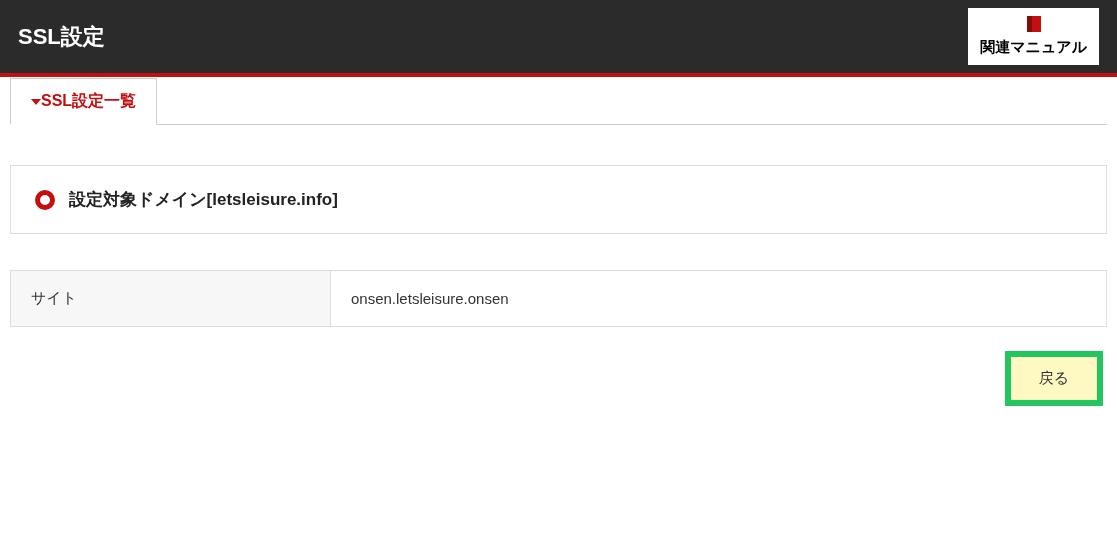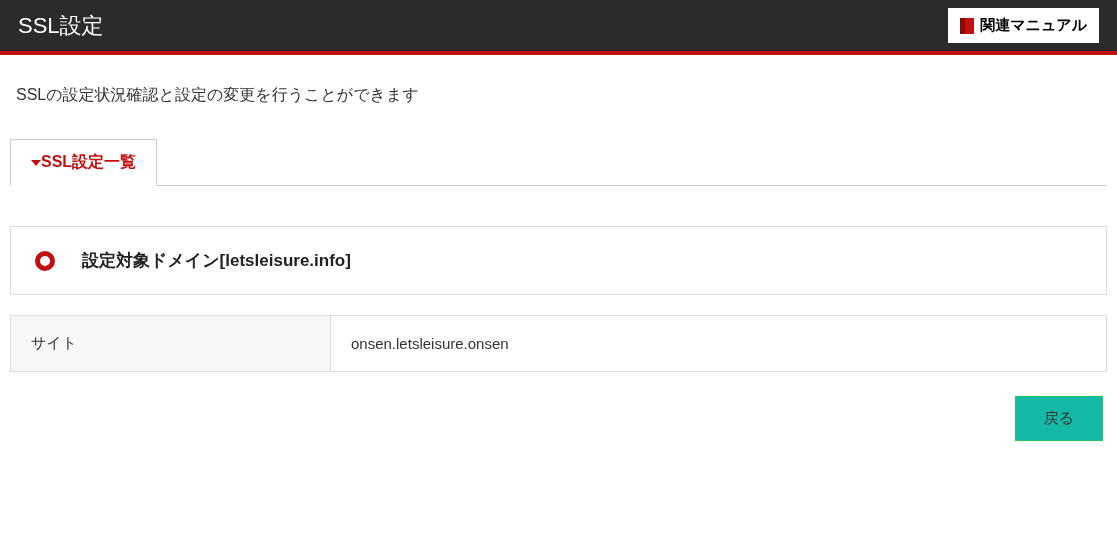--- a/index.html
+++ b/index.html
@@ -16,34 +16,35 @@
       background: #2b2b2b;
       color: #fff;
       display: flex;
       justify-content: space-between;
       align-items: center;
       padding: 8px 18px;
       border-bottom: 4px solid #c20f0f;
     }
     .header-title {
       font-size: 22px;
-      font-weight: normal;
+      font-weight: bold;
       text-align: right;
     }
     .manual-button {
       background: #fff;
       color: #000;
       border: none;
       padding: 8px 12px;
       font-size: 15px;
       font-weight: bold;
       display: flex;
       align-items: center;
       gap: 6px;
       cursor: pointer;
+      flex-direction: column;
     }
     .manual-icon {
       display: inline-block;
       width: 14px;
       height: 16px;
       background: #c20f0f;
       position: relative;
     }
     .manual-icon::before {
       content: "";
@@ -87,38 +88,38 @@
       border-right: 5px solid transparent;
       border-top: 6px solid #c20f0f;
       display: inline-block;
     }
     .domain-panel {
       border: 1px solid #ddd;
       padding: 22px 24px;
       margin-top: 40px;
       display: flex;
       align-items: center;
-      gap: 27px;
+      gap: 14px;
     }
     .circle-icon {
       width: 20px;
       height: 20px;
       border: 5px solid #c20f0f;
       border-radius: 50%;
       flex-shrink: 0;
     }
     .domain-title {
       font-size: 17px;
       font-weight: bold;
       color: #222;
     }
     .info-table {
       width: 100%;
       border-collapse: collapse;
-      margin-top: 20px;
+      margin-top: 36px;
     }
     .info-table th,
     .info-table td {
       border: 1px solid #ddd;
       padding: 18px 20px;
       text-align: left;
       font-size: 15px;
       font-weight: normal;
       color: #333;
     }
@@ -127,43 +128,42 @@
       width: 320px;
     }
     .button-row {
       display: flex;
       justify-content: flex-end;
       gap: 10px;
       margin-top: 24px;
       padding-right: 4px;
     }
     .btn {
-      border: 1px solid #22c55e;
-      background: #14b8a6;
+      border: 6px solid #22c55e;
+      background: #fef9c3;
       padding: 12px 28px;
       font-size: 15px;
       color: #333;
       cursor: pointer;
       margin-left: 24px;
     }
   </style>
 </head>
 <body>
 
 <div class="header-bar">
   <div class="header-title">SSL設定</div>
   <button class="manual-button">
     <span class="manual-icon"></span>
     <span>関連マニュアル</span>
   </button>
 </div>
 
 <div class="content">
 
-  <div class="description">SSLの設定状況確認と設定の変更を行うことができます</div>
 
   <div class="tab-strip">
     <div class="tab">
       <span class="chevron-down"></span>
       <span>SSL設定一覧</span>
     </div>
   </div>
 
   <div class="domain-panel">
     <span class="circle-icon"></span>

